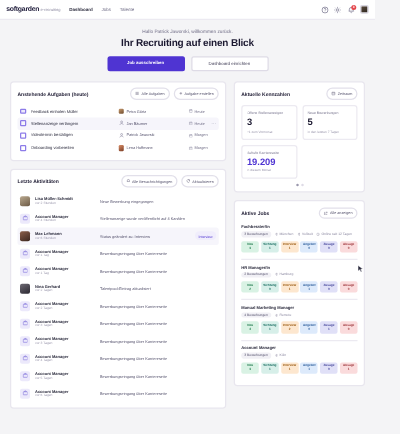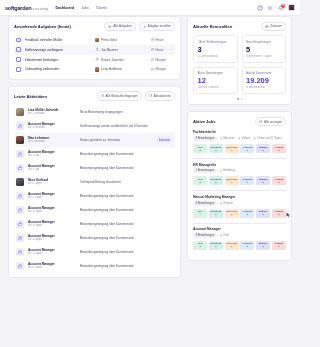--- a/index.html
+++ b/index.html
@@ -194,20 +194,28 @@
         <svg viewBox="0 0 16 16" fill="none" stroke="#7b7891" stroke-width="1.6">
             <path d="M4 6.5a4 4 0 118 0c0 3 1 4 1 4H3s1-1 1-4z"></path>
             <path d="M6.6 13a1.6 1.6 0 002.8 0"></path>
           </svg>
         <span class="badge">3</span>
       </span>
       <span class="avatar-top"></span>
     </div>
   </div>
 
+  <div class="hero">
+    <div class="hero-greet">Hallo Patrick Jaworski, willkommen zurück.</div>
+    <div class="hero-title">Ihr Recruiting auf einen Blick</div>
+    <div class="hero-actions">
+      <div class="btn btn-primary">Job ausschreiben</div>
+      <div class="btn btn-secondary">Dashboard einrichten</div>
+    </div>
+  </div>
 
   <div class="grid">
 
     <div class="col-left">
 
       <div class="card">
         <div class="card-head">
           <span class="card-title">Anstehende Aufgaben (heute)</span>
           <span class="head-btns">
             <span class="pill">
@@ -478,25 +486,20 @@
         <div class="stats-grid">
           <div class="stat-box">
             <div class="stat-label">Offene Stellenanzeigen</div>
             <div class="stat-value">3</div>
             <div class="stat-sub">+1 zum Vormonat</div>
           </div>
           <div class="stat-box">
             <div class="stat-label">Neue Bewerbungen</div>
             <div class="stat-value">5</div>
             <div class="stat-sub">in den letzten 7 Tagen</div>
-          </div>
-          <div class="stat-box">
-            <div class="stat-label">Aktive Bewerbungen</div>
-            <div class="stat-value accent">12</div>
-            <div class="stat-sub">über alle Prozesse</div>
           </div>
           <div class="stat-box">
             <div class="stat-label">Aufrufe Karriereseite</div>
             <div class="stat-value accent">19.209</div>
             <div class="stat-sub">in diesem Monat</div>
           </div>
         </div>
         <div class="stats-dots">
           <span class="dot on"></span>
           <span class="dot"></span>

